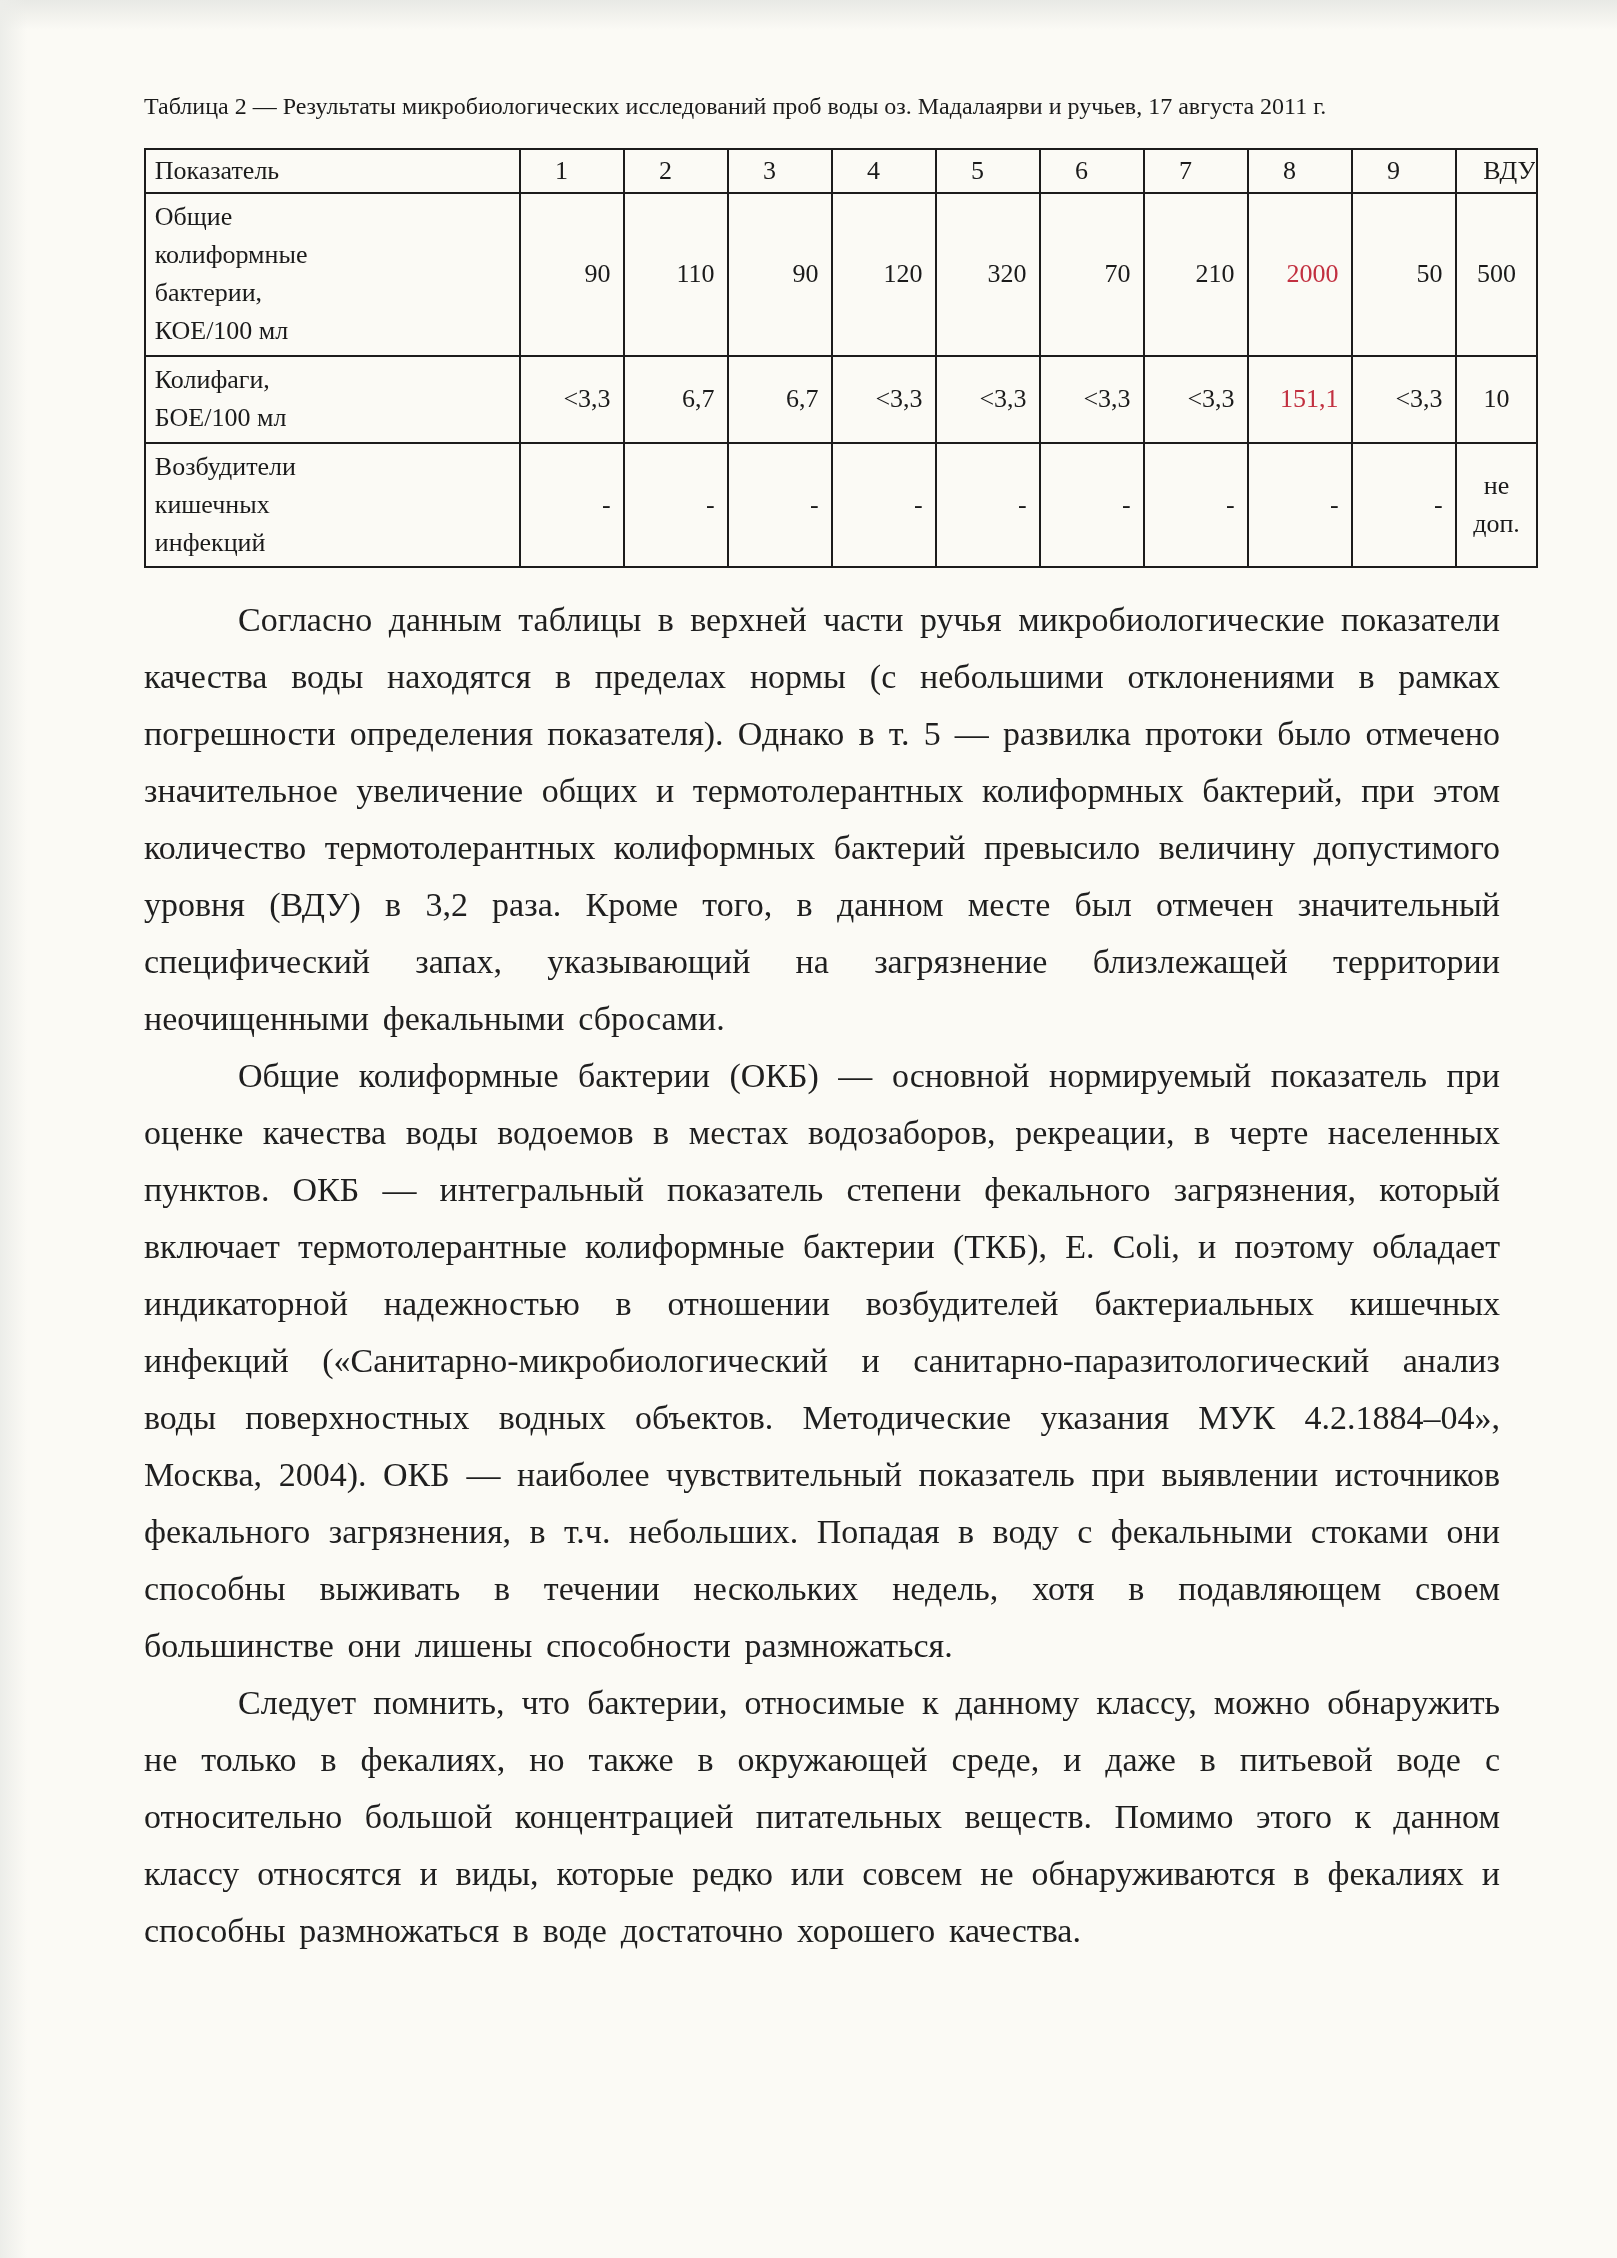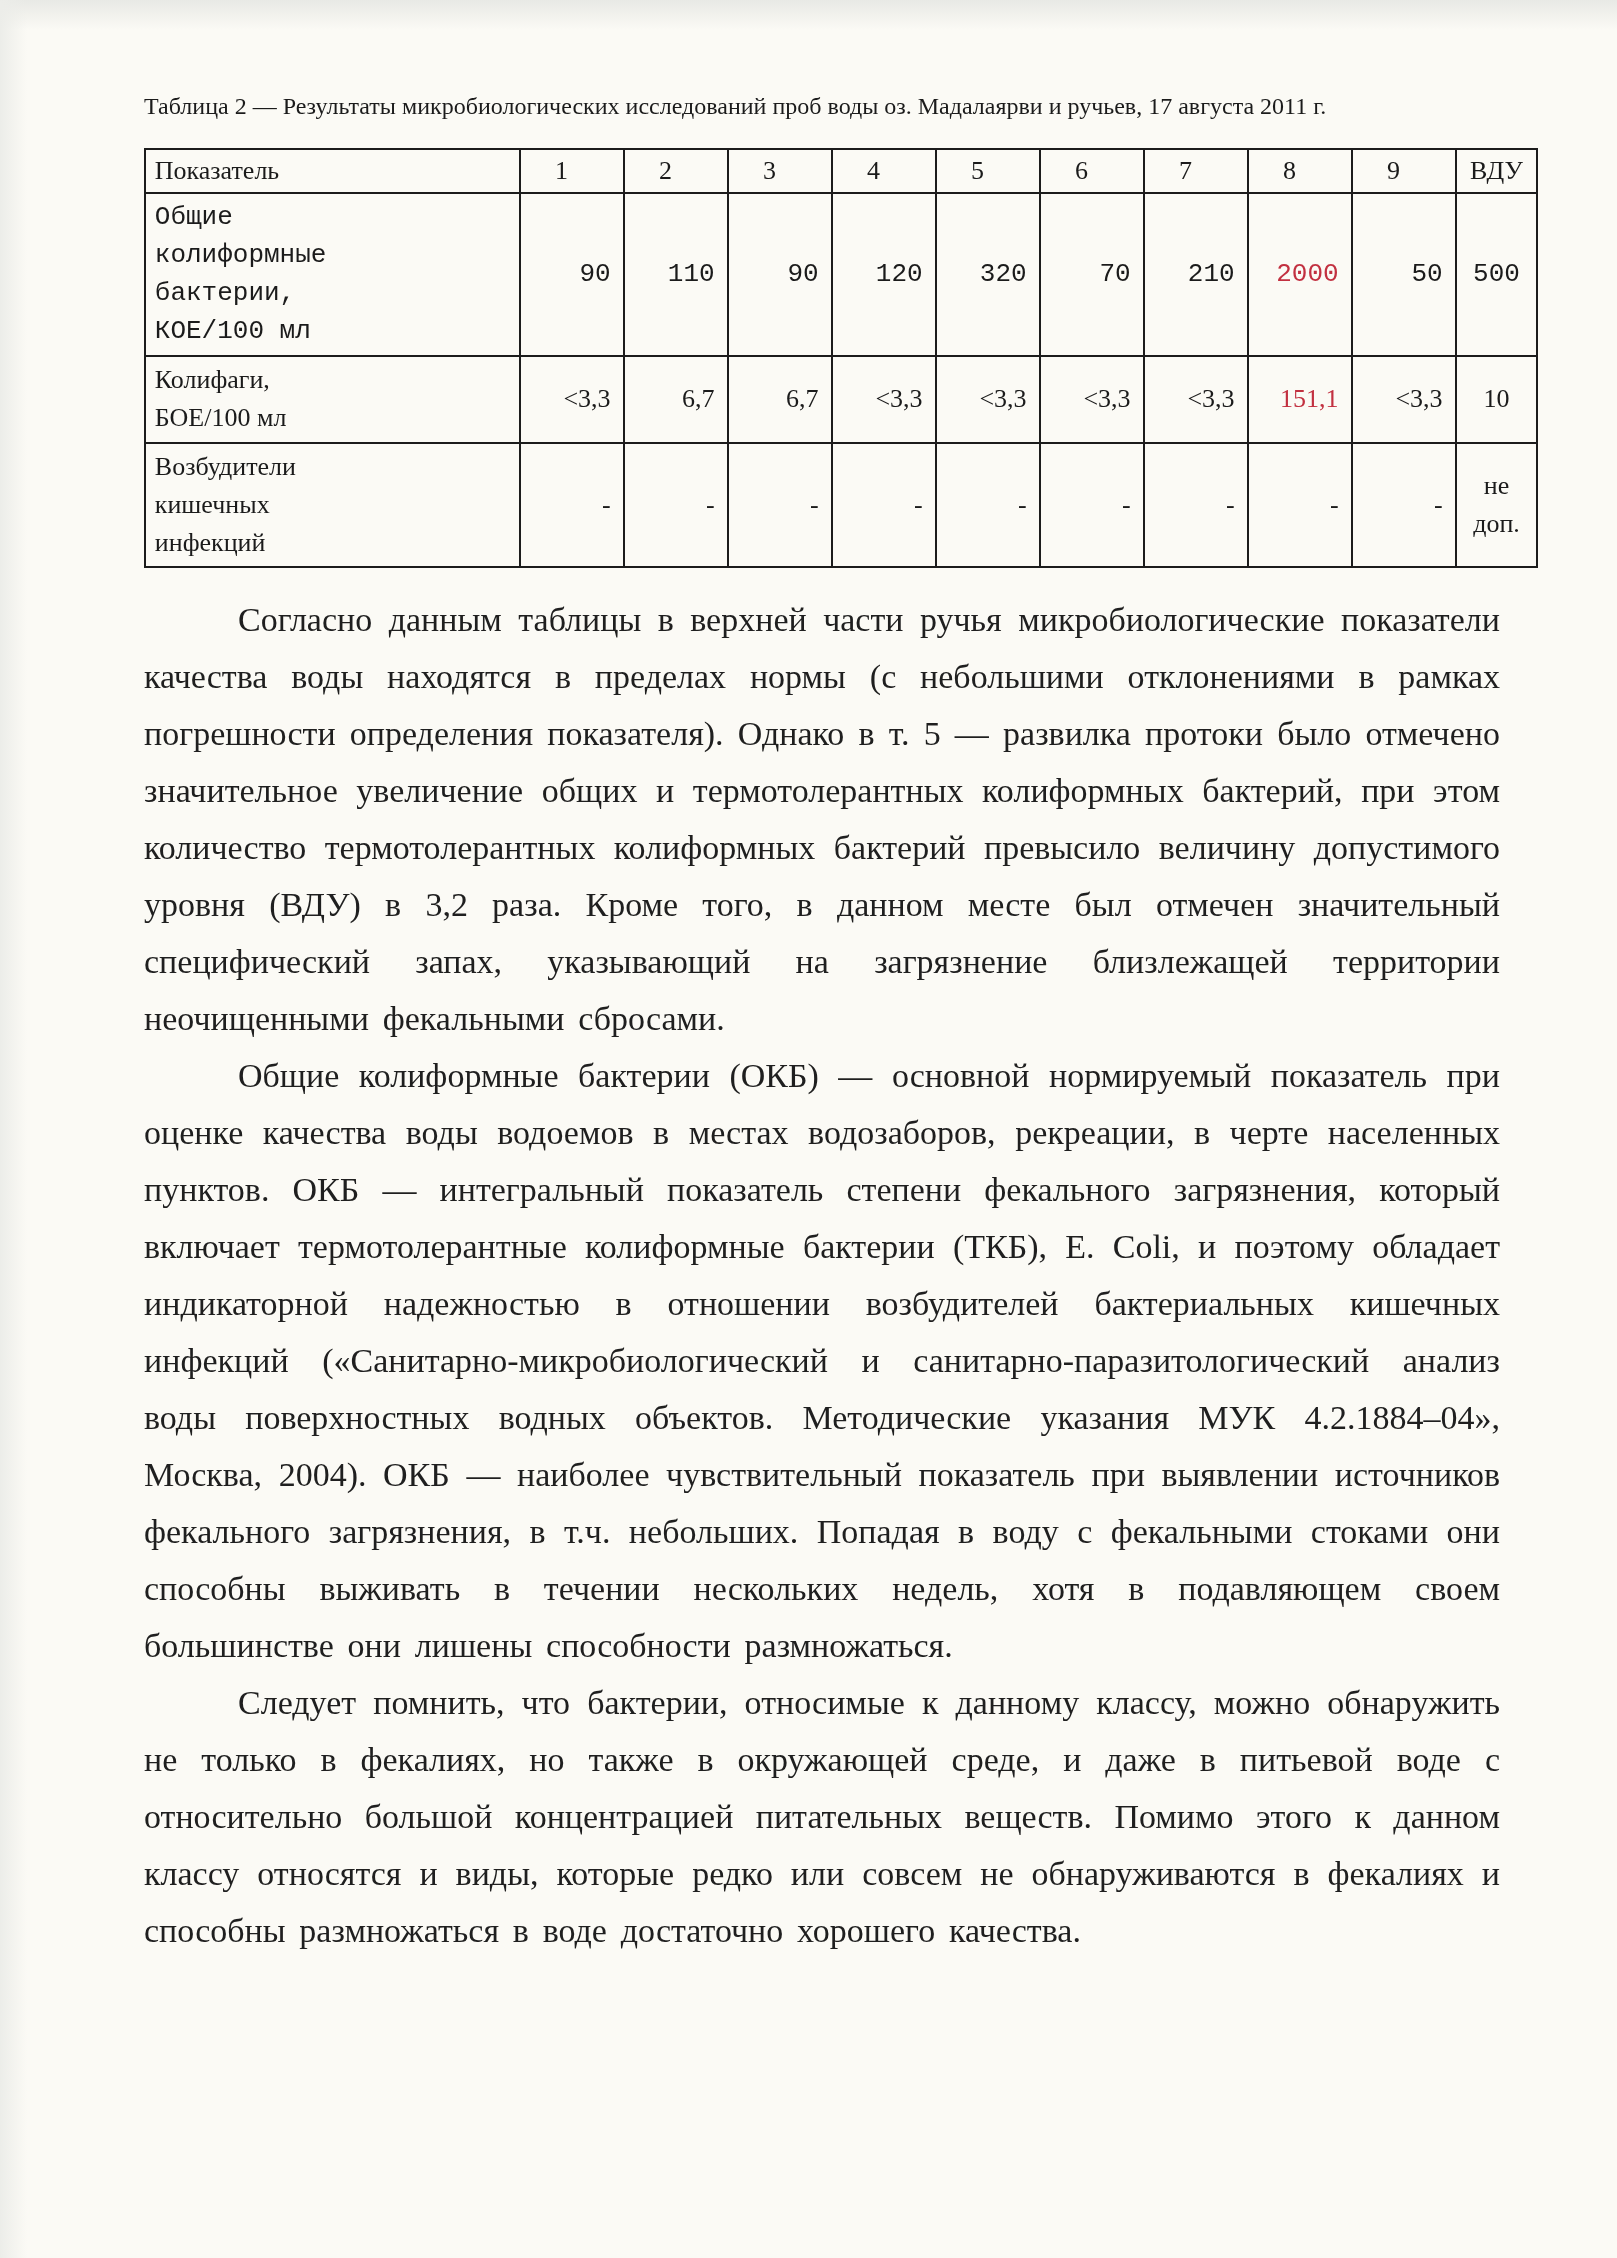--- a/index.html
+++ b/index.html
@@ -25,25 +25,25 @@
     width:1391px;margin-top:14px;
     font-size:26px;color:#1b1b1b;
   }
   table.data-table td, table.data-table th{
     border:2.2px solid #1c1c1c;
     font-weight:normal;overflow:hidden;
   }
   table.data-table{border:2.6px solid #1c1c1c;}
   thead th{height:42px;text-align:left;padding:0 0 0 34px;border-bottom-width:2.6px;}
   thead th.h-label{padding-left:8.8px;}
-  thead th.h-vdu{padding-left:0;text-align:center;border-radius:6px;}
+  thead th.h-vdu{padding-left:0;text-align:right;border-radius:6px;}
   td.label{vertical-align:top;padding:4.4px 7px 4.4px 8.8px;line-height:38px;text-align:left;}
   td.val{text-align:right;padding:0 12.4px 0 0;vertical-align:middle;border-radius:9px;}
   td.vdu{text-align:center;padding:0 3.5px;vertical-align:middle;font-weight:bold;line-height:38px;}
-  tr.r1{height:154px;font-family:Liberation Mono, monospace;} tr.r2{height:152px;} tr.r3{height:76px;} tr.r4{height:111px;padding-left:20px;}
+  tr.r1{height:154px;} tr.r2{height:152px;} tr.r3{height:76px;} tr.r4{height:111px;padding-left:20px;}
   .cell-red{color:var(--red);}
   .cell-red-bold{color:var(--red-bold);font-weight:bold;}
   .cell-bold{font-weight:bold;}
   .paragraphs{margin-top:23px;width:1356px;}
   .paragraphs p{
     margin:0;font-size:34px;line-height:57px;
     text-align:justify;text-indent:94px;word-spacing:5.3px;color:#1f1f1f;
   }
 </style>
 </head>

